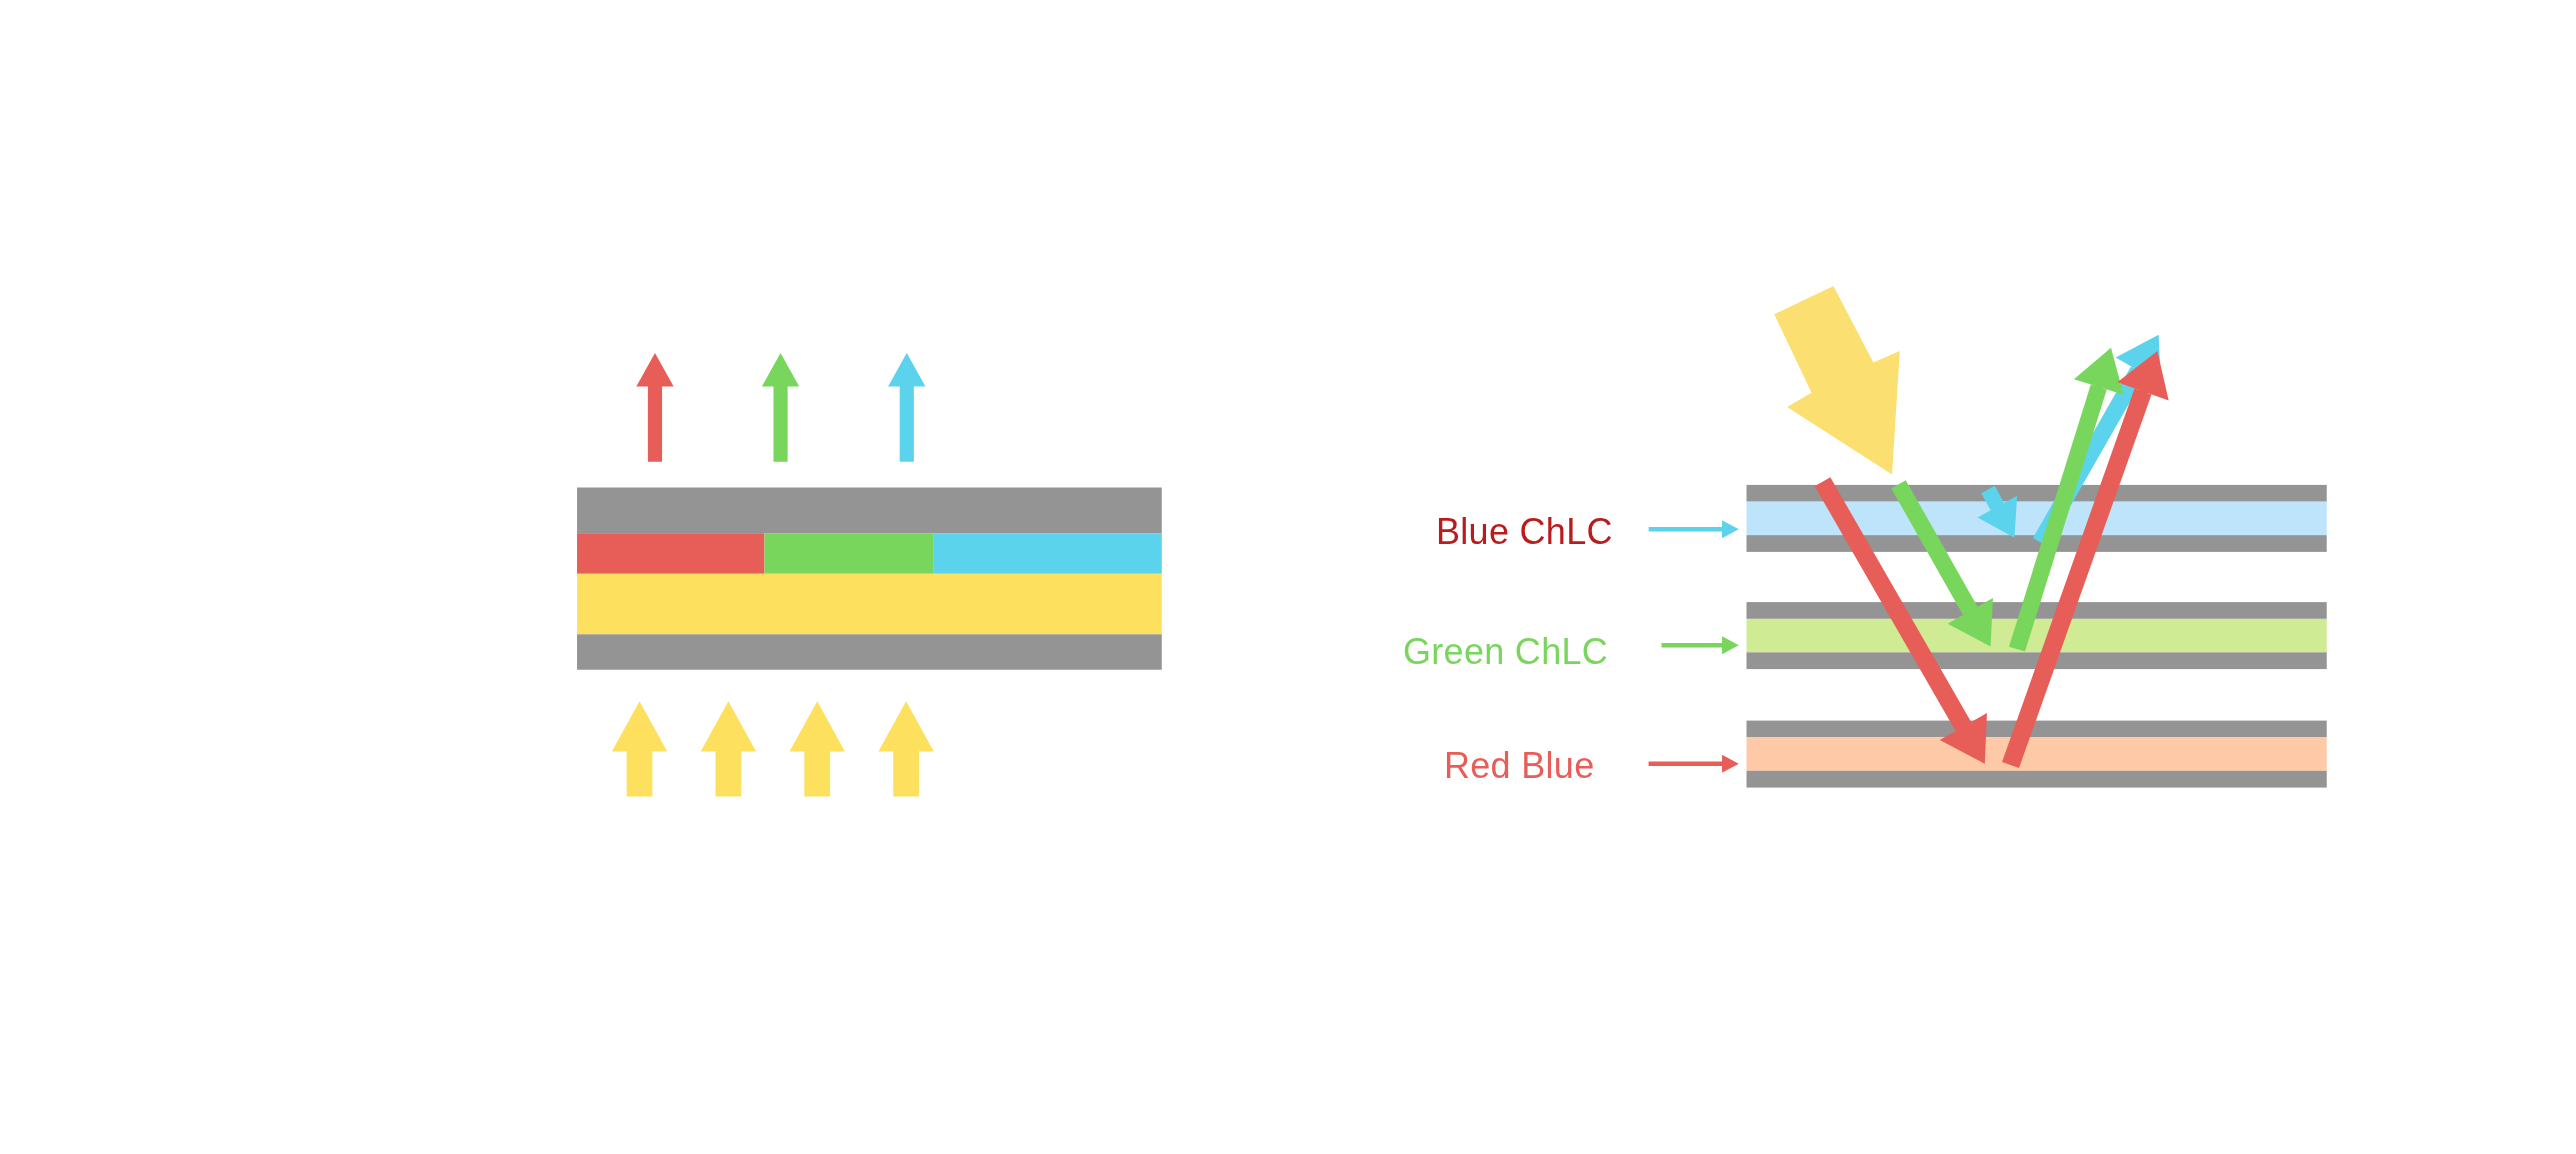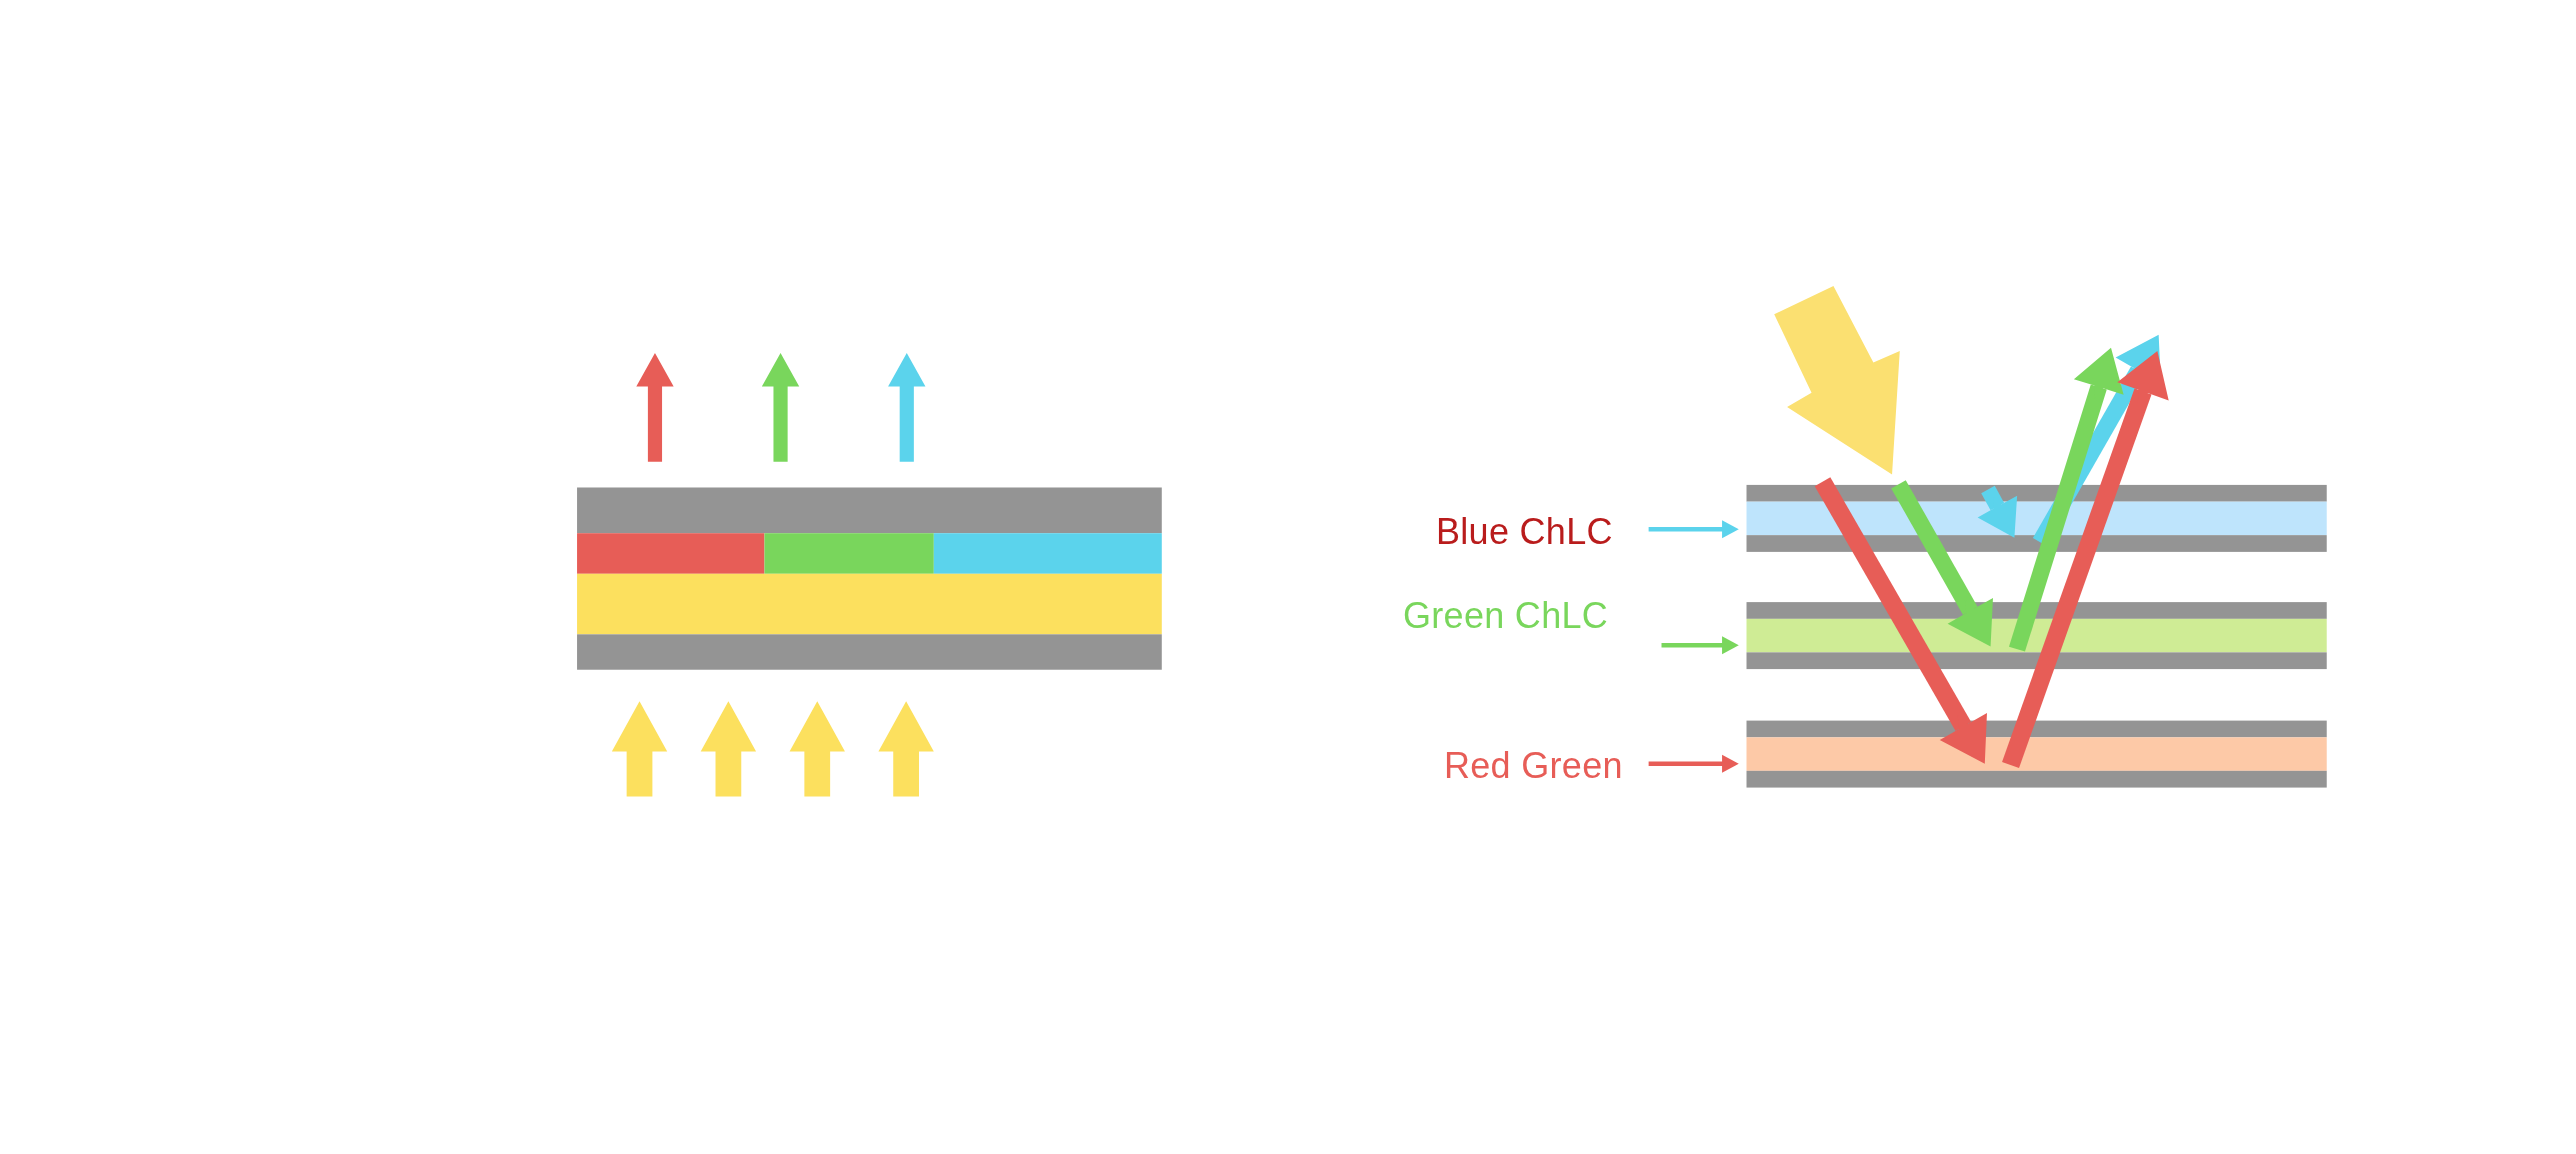--- a/index.html
+++ b/index.html
@@ -82,17 +82,17 @@
           <polygon points="3082,1186 3012.055052385266,1149.2906455631246 3042.0629067722743,1132.0258526281336 3039.971715792858,1110.1435076832333 3055.4112879842883,1124.3459620677968 3085.4191423712964,1107.0811691328058" fill="#E75D57"></polygon>
         </g>
         <g>
           <polygon points="3135.1950312307,1192.6787980102638 3340.9039007103715,612.5436968022423 3314.5138382489718,603.1861007817147 3108.8049687693,1183.3212019897362" fill="#E75D57"></polygon>
           <polygon points="3350,545 3367.5955638856167,622.0082367772902 3334.9661366565565,610.4382376976235 3319.7020272005034,626.2564886285456 3320.451602302787,605.2915598863334 3287.8221750737266,593.7215608066667" fill="#E75D57"></polygon>
         </g>
       </g>
   </svg>
   <div id="labels">
       <div class="lbl" style="left: 1436px; top: 514px; color: #b91c1c;">Blue ChLC</div>
-      <div class="lbl" style="left: 1403px; top: 598px; color: rgb(121, 214, 92);">Green ChLC</div>
-      <div class="lbl" style="left: 1444px; top: 748px; color: rgb(231, 93, 87);">Red Green</div>
+      <div class="lbl" style="left: 1403px; top: 634px; color: rgb(121, 214, 92);">Green ChLC</div>
+      <div class="lbl" style="left: 1444px; top: 748px; color: rgb(231, 93, 87);">Red Blue</div>
     </div>
 </div>
 
 
 </body></html>

